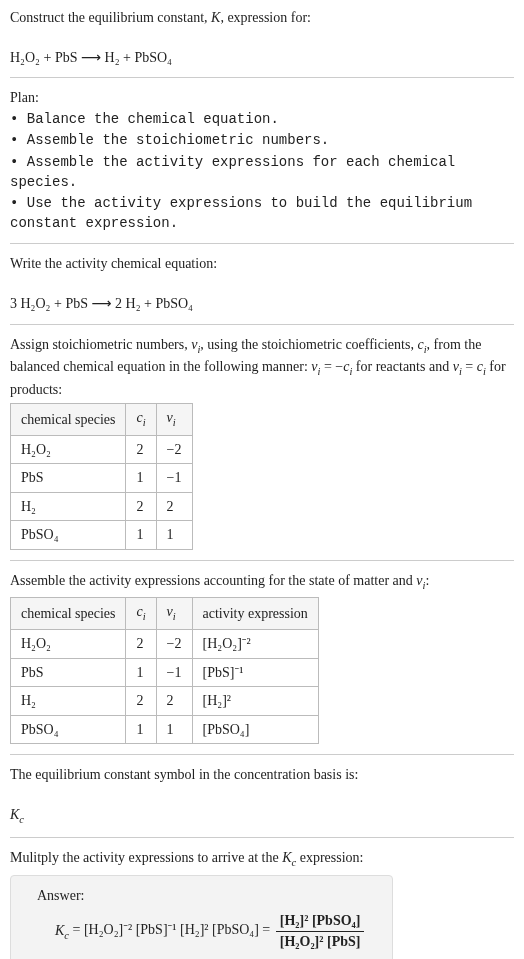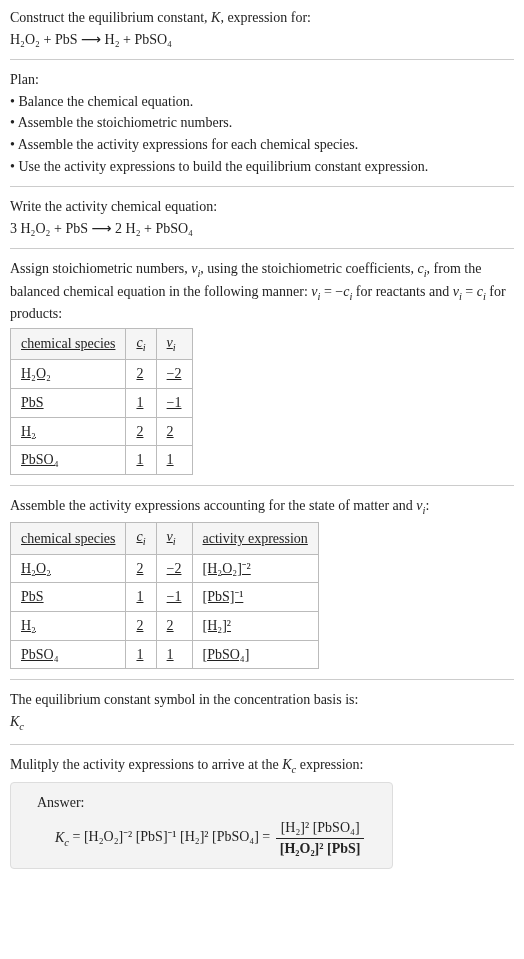--- a/index.html
+++ b/index.html
@@ -20,45 +20,44 @@
   .sub { font-size: 0.75em; vertical-align: sub; }
   table {
     border-collapse: collapse;
     margin-top: 4px;
   }
   th, td {
     border: 1px solid #bbb;
     padding: 4px 10px;
     text-align: left;
     font-weight: normal;
-    text-decoration: underline;
   }
   th {
     background: #f5f5f5;
   }
   .answer-box {
     background: #f3f3f3;
     border: 1px solid #ddd;
     border-radius: 4px;
     padding: 10px 26px;
     display: inline-block;
     margin-top: 4px;
   }
   .frac {
     display: inline-block;
     vertical-align: middle;
     text-align: center;
     margin: 0 2px;
   }
-  .frac .num { display: block; border-bottom: 1px solid #222; padding: 0 4px; }
+  .frac .num { display: block; border-bottom: 1px solid #222; padding: 0 4px; font-weight: bold; }
   .frac .den { display: block; padding: 0 4px; font-weight: bold; }
   .italic { font-style: italic; }
   .indent { margin-left: 18px; margin-top: 6px; }
-  .eq-line { margin-top: 2px; }
-  .plan-item { margin-top: 2px; }
+  .eq-line { margin-top: 20px; }
+  .plan-item { margin-top: 2px; font-family: Liberation Mono, monospace; }
 </style>
 </head>
 <body>
 
 
 
 <div>
   <span>Construct the equilibrium constant, <span class="italic">K</span>, expression for:</span>
 </div>
 <div class="eq-line">H₂O₂ + PbS ⟶ H₂ + PbSO₄</div>

